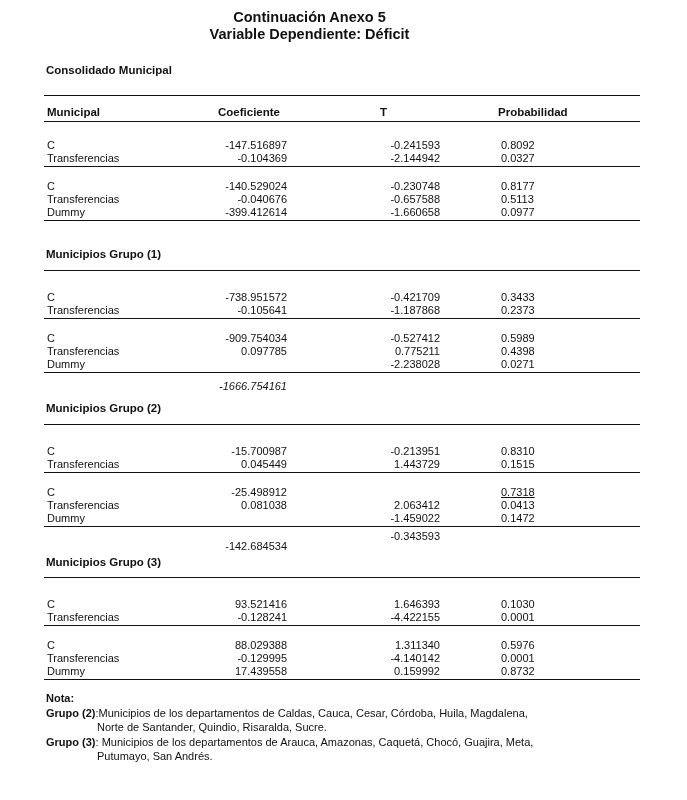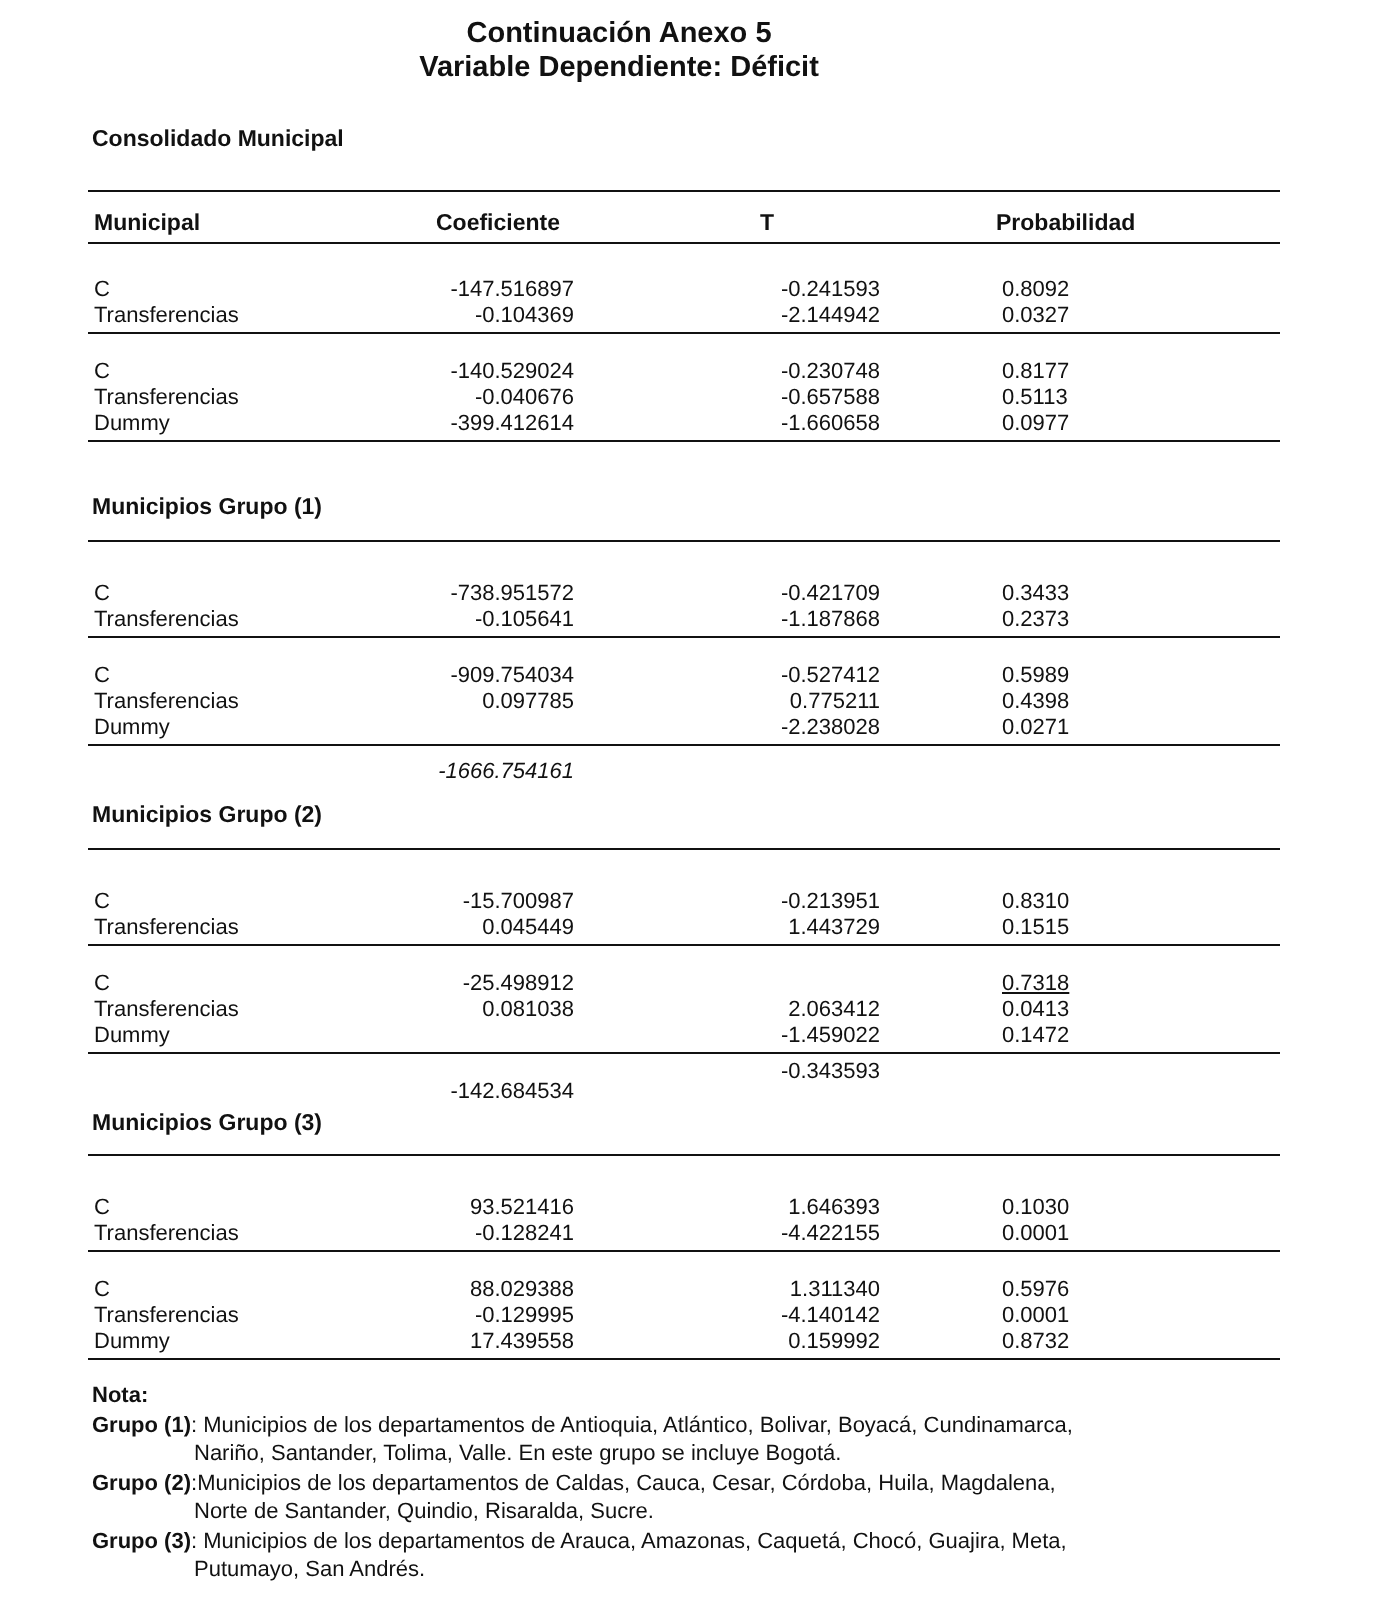--- a/index.html
+++ b/index.html
@@ -128,24 +128,20 @@
     <div class="cell var" style="top: 665px;">Dummy</div>
     <div class="cell coef" style="top: 665px;">17.439558</div>
     <div class="cell tval" style="top: 665px;">0.159992</div>
     <div class="cell prob" style="top: 665px;">0.8732</div>
     <div class="rule thin" style="top: 679px;"></div>
   </div>
 
 <div class="notes">
   <div class="b">Nota:</div>
   <div>
-    <div class="note-line"><span class="b">Grupo (1)</span><span>: </span><span>Municipios de los departamentos de Antioquia, Atlántico, Bolivar, Boyacá, Cundinamarca,</span></div>
-    <div class="note-line indent">Nariño, Santander, Tolima, Valle. En este grupo se incluye Bogotá.</div>
-  </div>
-  <div>
     <div class="note-line"><span class="b">Grupo (2)</span><span>:</span><span>Municipios de los departamentos de Caldas, Cauca, Cesar, Córdoba, Huila, Magdalena,</span></div>
     <div class="note-line indent">Norte de Santander, Quindio, Risaralda, Sucre.</div>
   </div>
   <div>
     <div class="note-line"><span class="b">Grupo (3)</span><span>: </span><span>Municipios de los departamentos de Arauca, Amazonas, Caquetá, Chocó, Guajira, Meta,</span></div>
     <div class="note-line indent">Putumayo, San Andrés.</div>
   </div>
 </div>
 
 </body></html>

